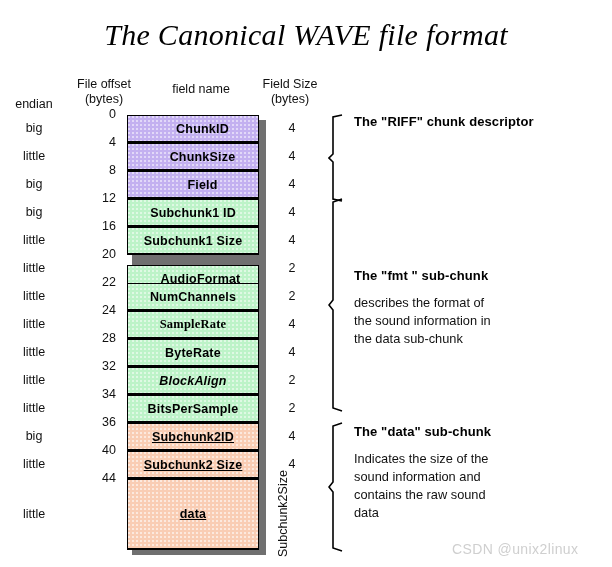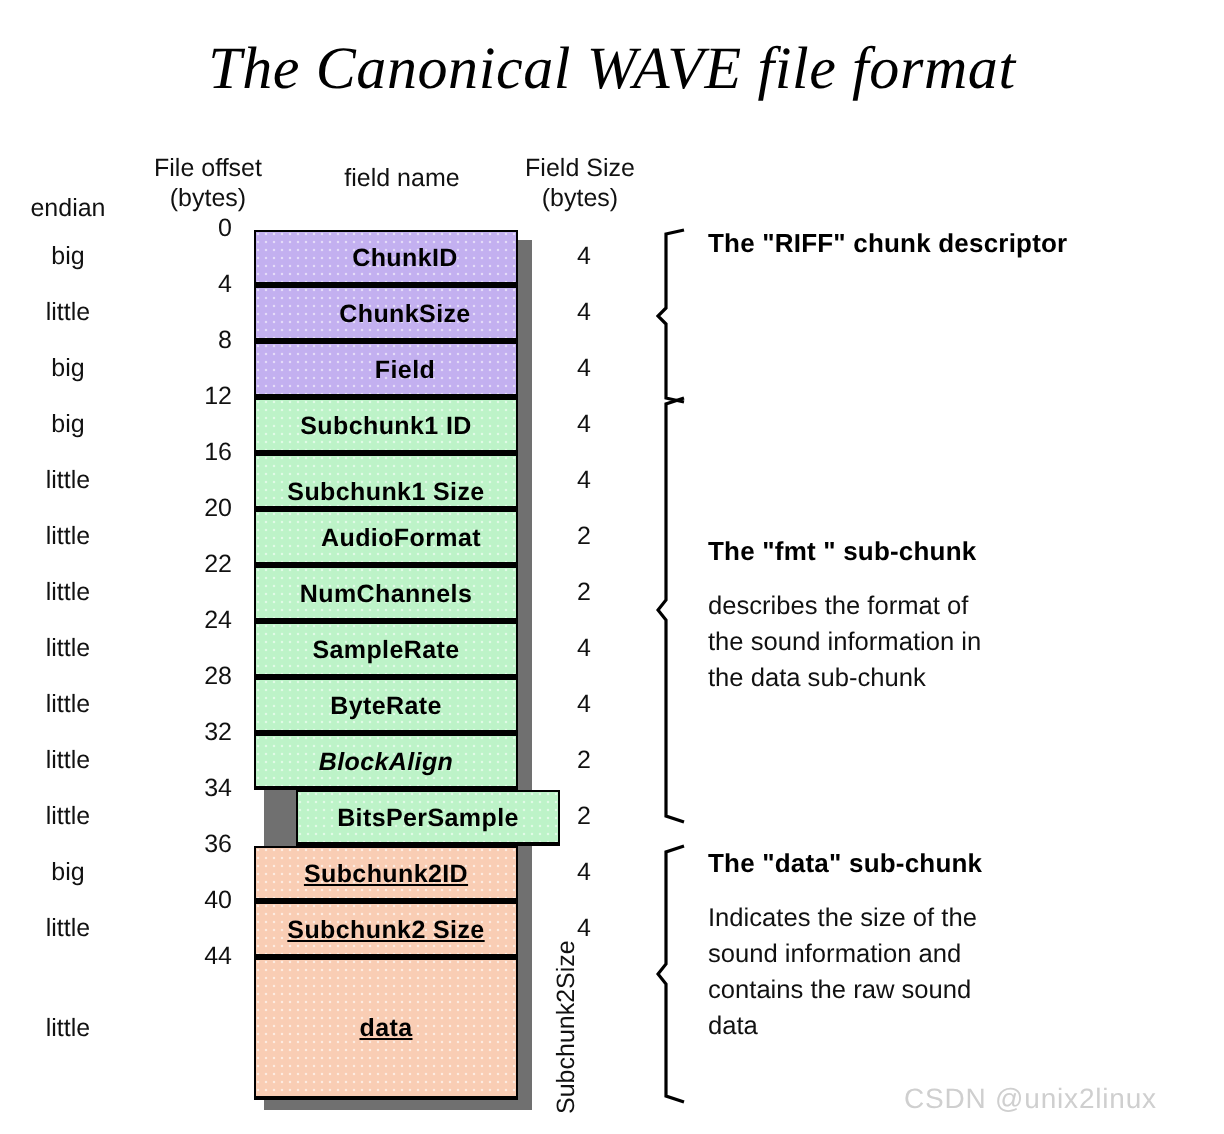--- a/index.html
+++ b/index.html
@@ -203,57 +203,57 @@
     </div>
     <div class="endian" style="top: 177px;">big</div>
     <div class="offset" style="top: 163px;">8</div>
     <div class="fsize" style="top: 177px;">4</div>
     <div class="row c-green" style="top: 199px; height: 28px;">
       <span>Subchunk1 ID</span>
     </div>
     <div class="endian" style="top: 205px;">big</div>
     <div class="offset" style="top: 191px;">12</div>
     <div class="fsize" style="top: 205px;">4</div>
-    <div class="row c-green" style="top: 227px; height: 28px; align-items: flex-end;">
+    <div class="row c-green" style="top: 227px; height: 28px;">
       <span>Subchunk1 Size</span>
     </div>
     <div class="endian" style="top: 233px;">little</div>
     <div class="offset" style="top: 219px;">16</div>
     <div class="fsize" style="top: 233px;">4</div>
-    <div class="row c-green" style="top: 255px; height: 28px; padding-left: 15px;">
+    <div class="row c-green" style="top: 265px; height: 28px; padding-left: 15px;">
       <span>AudioFormat</span>
     </div>
     <div class="endian" style="top: 261px;">little</div>
     <div class="offset" style="top: 247px;">20</div>
     <div class="fsize" style="top: 261px;">2</div>
     <div class="row c-green" style="top: 283px; height: 28px;">
       <span>NumChannels</span>
     </div>
     <div class="endian" style="top: 289px;">little</div>
     <div class="offset" style="top: 275px;">22</div>
     <div class="fsize" style="top: 289px;">2</div>
-    <div class="row c-green" style="top: 311px; height: 28px;">
+    <div class="row c-green" style="top: 311px; height: 28px; font-family: Liberation Serif, serif;">
       <span>SampleRate</span>
     </div>
     <div class="endian" style="top: 317px;">little</div>
     <div class="offset" style="top: 303px;">24</div>
     <div class="fsize" style="top: 317px;">4</div>
     <div class="row c-green" style="top: 339px; height: 28px;">
       <span>ByteRate</span>
     </div>
     <div class="endian" style="top: 345px;">little</div>
     <div class="offset" style="top: 331px;">28</div>
     <div class="fsize" style="top: 345px;">4</div>
     <div class="row c-green" style="top: 367px; height: 28px; font-style: italic;">
       <span>BlockAlign</span>
     </div>
     <div class="endian" style="top: 373px;">little</div>
     <div class="offset" style="top: 359px;">32</div>
     <div class="fsize" style="top: 373px;">2</div>
-    <div class="row c-green" style="top: 395px; height: 28px; margin-left: 21px;">
+    <div class="row c-green" style="top: 395px; height: 28px;">
       <span>BitsPerSample</span>
     </div>
     <div class="endian" style="top: 401px;">little</div>
     <div class="offset" style="top: 387px;">34</div>
     <div class="fsize" style="top: 401px;">2</div>
     <div class="row c-peach" style="top: 423px; height: 28px;">
       <span>Subchunk2ID</span>
     </div>
     <div class="endian" style="top: 429px;">big</div>
     <div class="offset" style="top: 415px;">36</div>

